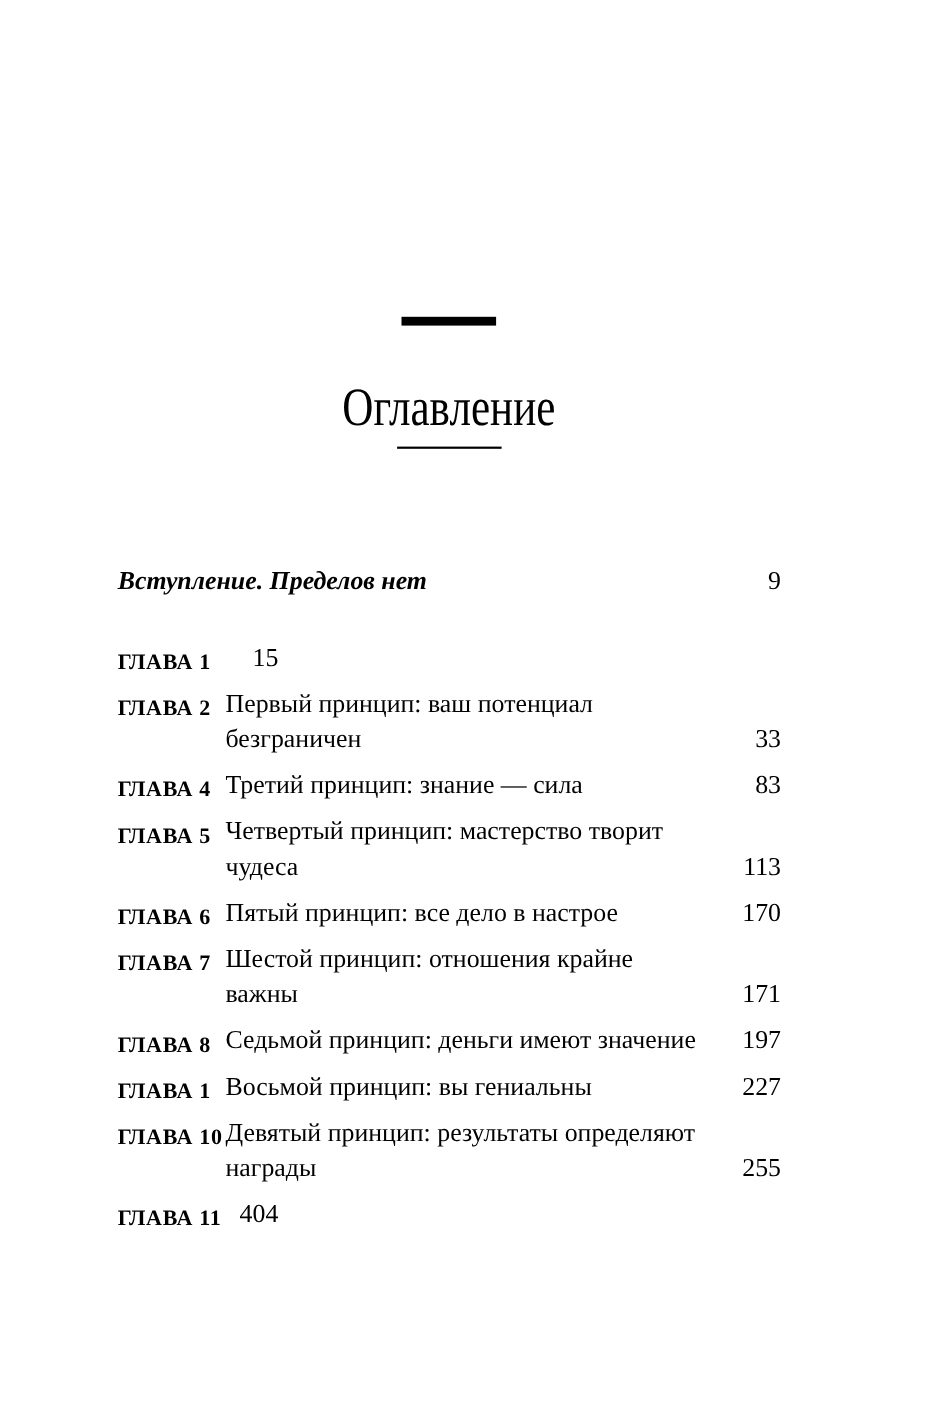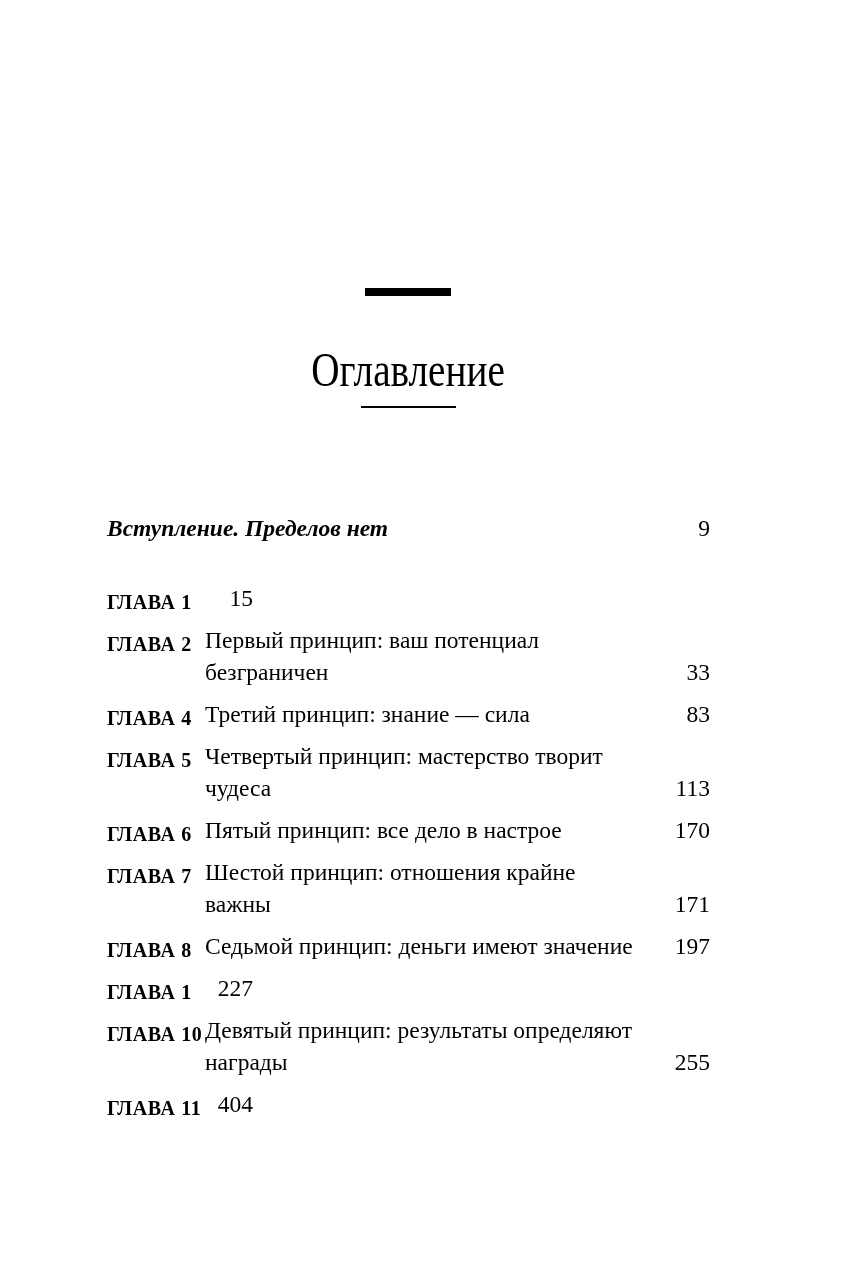--- a/index.html
+++ b/index.html
@@ -152,20 +152,21 @@
     </div>
 
     <div class="entry">
       <span class="label">ГЛАВА 8</span>
       <span class="title">Седьмой принцип: деньги имеют значение</span>
       <span class="pagenum">197</span>
     </div>
 
     <div class="entry">
       <span class="label">ГЛАВА 1</span>
+      <span class="title">Восьмой принцип: вы гениальны</span>
       <span class="pagenum">227</span>
     </div>
 
     <div class="entry">
       <span class="label">ГЛАВА 10</span>
       <span class="title">Девятый принцип: результаты определяют
 награды</span>
       <span class="pagenum">255</span>
     </div>
 

